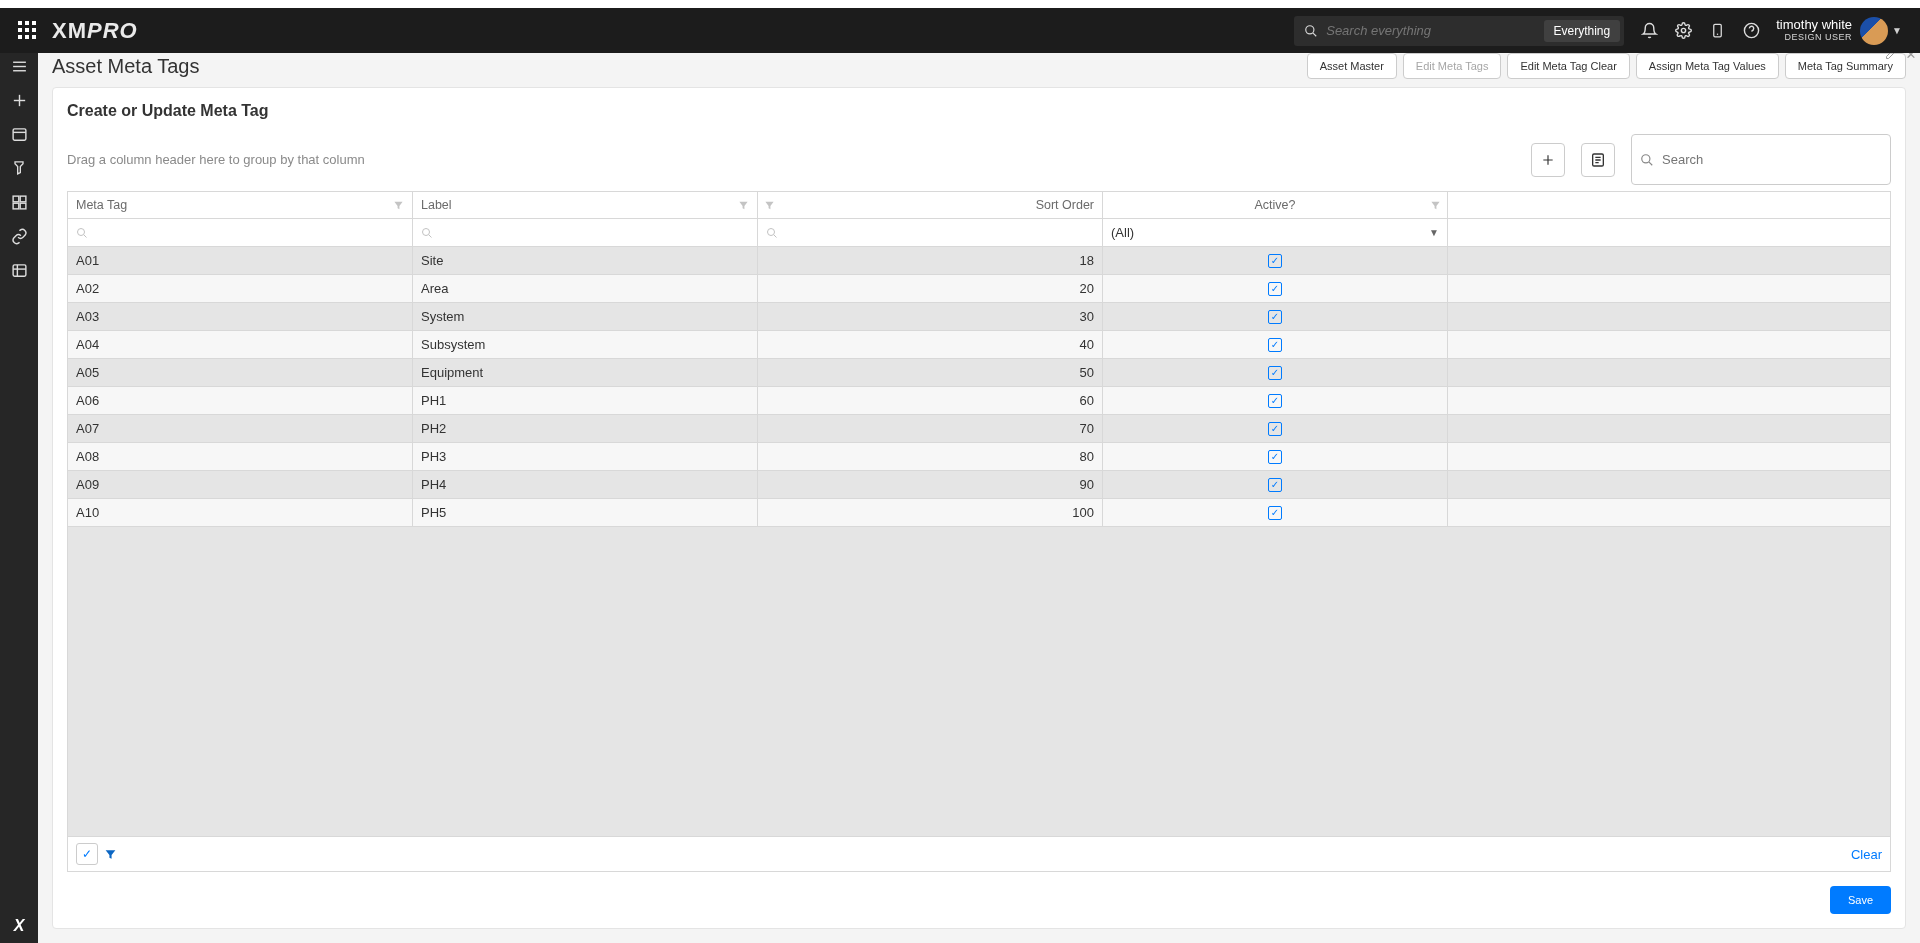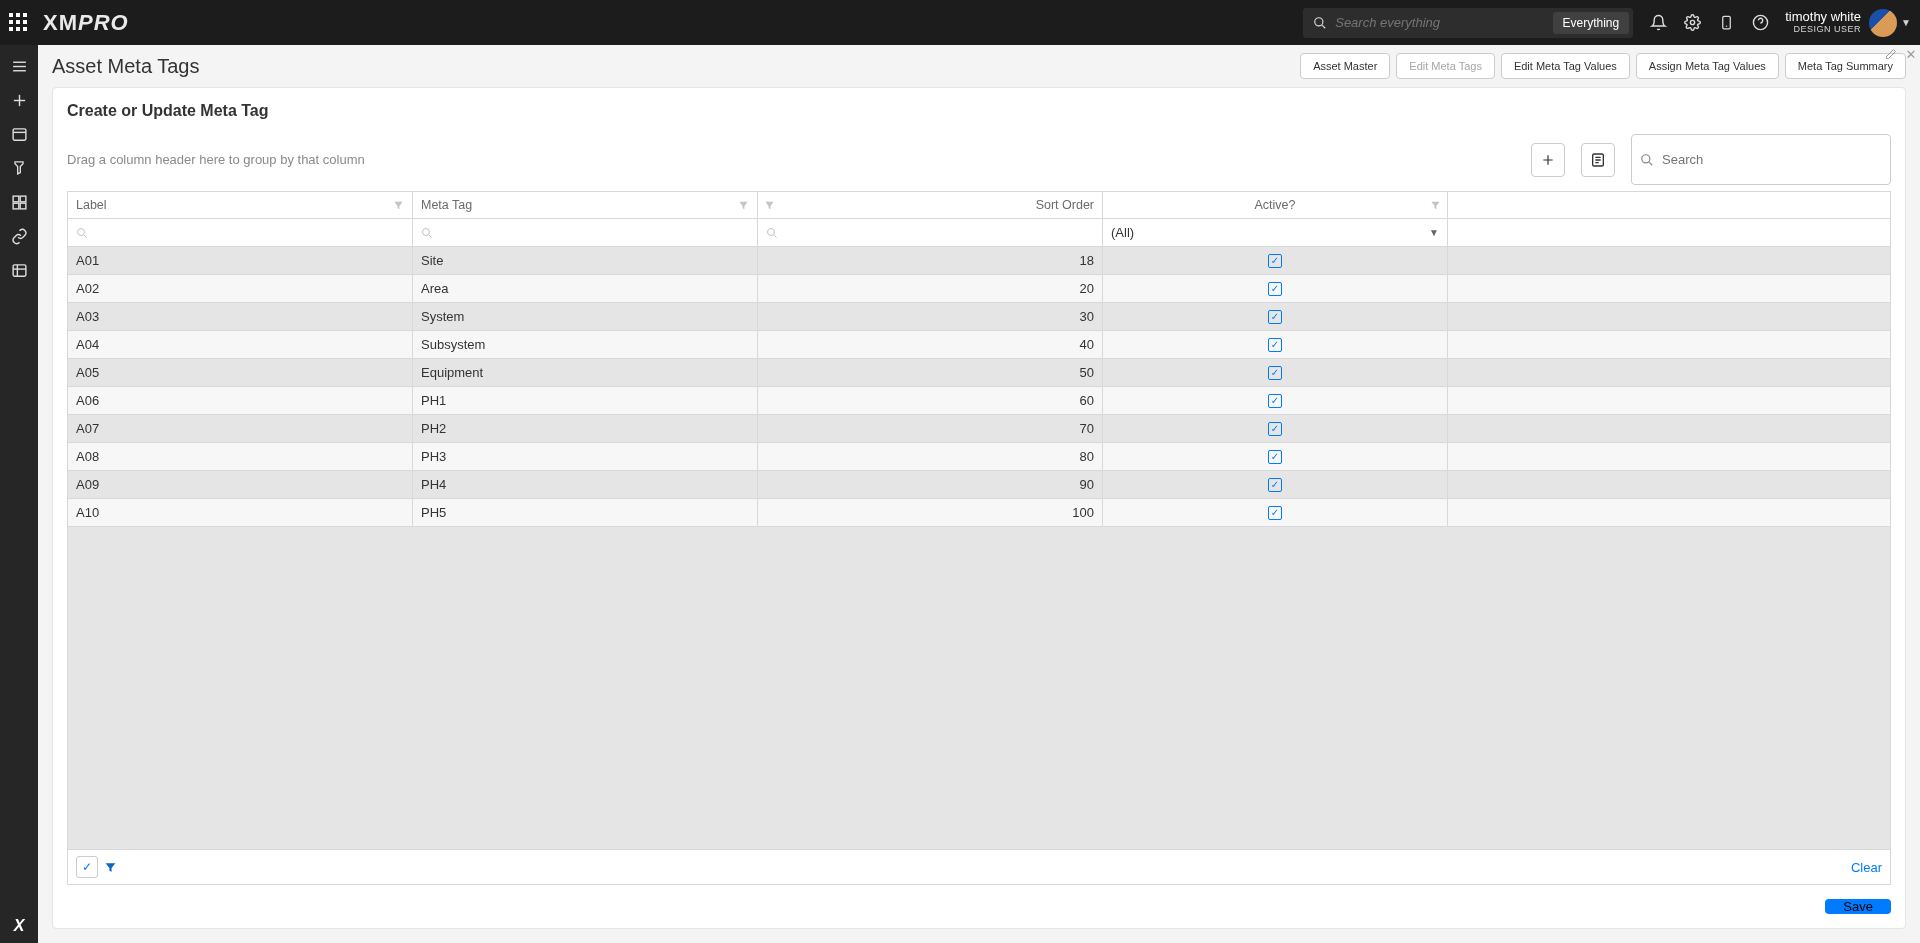--- a/index.html
+++ b/index.html
@@ -10,23 +10,23 @@
     --muted:#999;
     --bg-alt:#f7f7f7;
     --accent:#007bff;
   }
   *{box-sizing:border-box;font-family:"Segoe UI",Arial,sans-serif;}
   html,body{margin:0;padding:0;height:100%;width:100%;color:var(--text);}
   body{background:#fff;}
 
   
   .topbar{
-    position:fixed;top:0;left:0;right:0;height:var(--hdr-h);
+    position:fixed;top:8px;left:0;right:0;height:var(--hdr-h);
     background:#1c1c1c;color:#fff;display:flex;align-items:center;
-    padding:0 9px;z-index:100;
+    padding:0 18px;z-index:100;
   }
   .topbar .apps-icon{width:20px;height:20px;display:grid;grid-template-columns:repeat(3,4px);grid-template-rows:repeat(3,4px);gap:3px;cursor:pointer;}
   .topbar .apps-icon span{background:#fff;width:4px;height:4px;}
   .logo{font-weight:800;font-size:22px;letter-spacing:1px;margin-left:14px;font-style:italic;color:#eaeaea;}
   .logo b{font-style:normal;}
   .top-spacer{flex:1;}
   .searchwrap{display:flex;align-items:center;background:#2d2d2d;border-radius:3px;padding:2px 4px;height:30px;width:330px;}
   .searchwrap .sicon{margin:0 6px;opacity:.8;}
   .searchwrap input{flex:1;background:transparent;border:none;outline:none;color:#fff;font-style:italic;font-size:13px;}
   .searchwrap .dd{background:#404040;border-radius:3px;padding:4px 10px;font-size:12px;cursor:pointer;margin-left:6px;}
@@ -113,21 +113,21 @@
   .body{flex:1;overflow:auto;background:#e5e5e5;}
   .body .row:nth-child(even){background:var(--bg-alt);}
   .body .cell{min-height:27px;}
   .chk{width:14px;height:14px;border:1px solid var(--accent);border-radius:2px;display:inline-flex;align-items:center;justify-content:center;font-size:10px;color:var(--accent);}
 
   .gridfooter{border:1px solid var(--border);border-top:none;padding:6px 8px;display:flex;align-items:center;gap:6px;}
   .gridfooter .fbtn{width:22px;height:22px;border:1px solid #ccc;border-radius:3px;display:flex;align-items:center;justify-content:center;font-size:12px;color:var(--accent);cursor:pointer;}
   .gridfooter .clear{margin-left:auto;color:var(--accent);font-size:13px;cursor:pointer;}
 
   .savebar{display:flex;justify-content:flex-end;padding:14px 0 4px 0;}
-  .save{background:var(--accent);color:#000000;border:none;border-radius:4px;padding:0 18px;font-size:13px;cursor:pointer;}
+  .save{background:var(--accent);color:#ffffff;border:none;border-radius:4px;padding:8px 18px;font-size:11px;cursor:pointer;}
 
   
   svg{display:block;}
 </style>
 </head>
 <body>
 
 <div class="topbar">
   <div class="apps-icon">
     <span></span>
@@ -242,21 +242,21 @@
   <div class="logo-bottom">X</div>
 </div>
 
 <div class="main">
 
   <div class="titlebar">
     <h1>Asset Meta Tags</h1>
     <div class="tabs">
       <div class="tabbtn">Asset Master</div>
       <div class="tabbtn sel">Edit Meta Tags</div>
-      <div class="tabbtn">Edit Meta Tag Values</div>
+      <div class="tabbtn">Edit Meta Tag Clear</div>
       <div class="tabbtn">Assign Meta Tag Values</div>
       <div class="tabbtn">Meta Tag Summary</div>
     </div>
     <div class="cornericons">
       <span>
         <svg width="12" height="12" viewBox="0 0 24 24" fill="none" stroke="#9b9b9b" stroke-width="2">
             <path d="M17 3l4 4L7 21H3v-4z"></path>
           </svg>
       </span>
       <span>✕</span>
@@ -290,30 +290,30 @@
               <line x1="21" y1="21" x2="15.5" y2="15.5"></line>
             </svg>
         </span>
         <input placeholder="Search" style="">
       </div>
     </div>
 
     <div class="grid">
 
       <div class="row hdr">
-        <div class="cell c-label">
-          <span>Label</span>
+        <div class="cell c-meta">
+          <span>Meta Tag</span>
           <span class="funnel">
             <svg width="11" height="11" viewBox="0 0 24 24" fill="#c4c4c4">
                 <path d="M3 4h18l-7 9v7l-4-2v-5z"></path>
               </svg>
           </span>
         </div>
-        <div class="cell c-meta">
-          <span>Meta Tag</span>
+        <div class="cell c-label">
+          <span>Label</span>
           <span class="funnel">
             <svg width="11" height="11" viewBox="0 0 24 24" fill="#c4c4c4">
                 <path d="M3 4h18l-7 9v7l-4-2v-5z"></path>
               </svg>
           </span>
         </div>
         <div class="cell c-sort">
           <span class="funnel">
             <svg width="11" height="11" viewBox="0 0 24 24" fill="#c4c4c4">
                 <path d="M3 4h18l-7 9v7l-4-2v-5z"></path>

